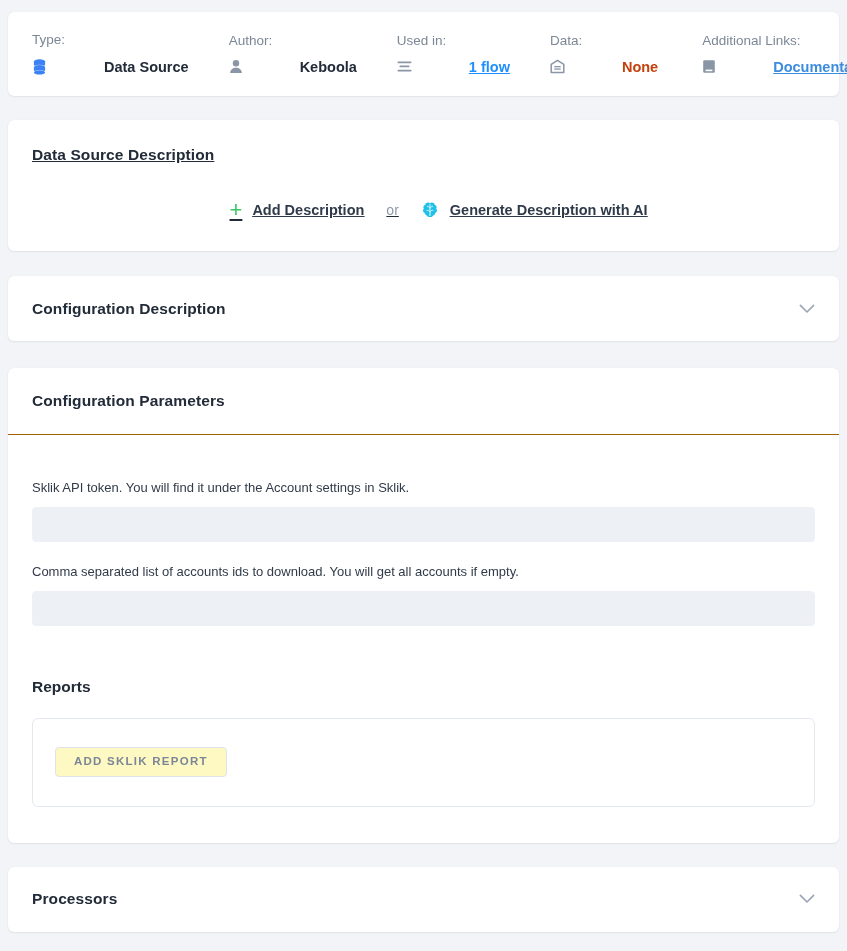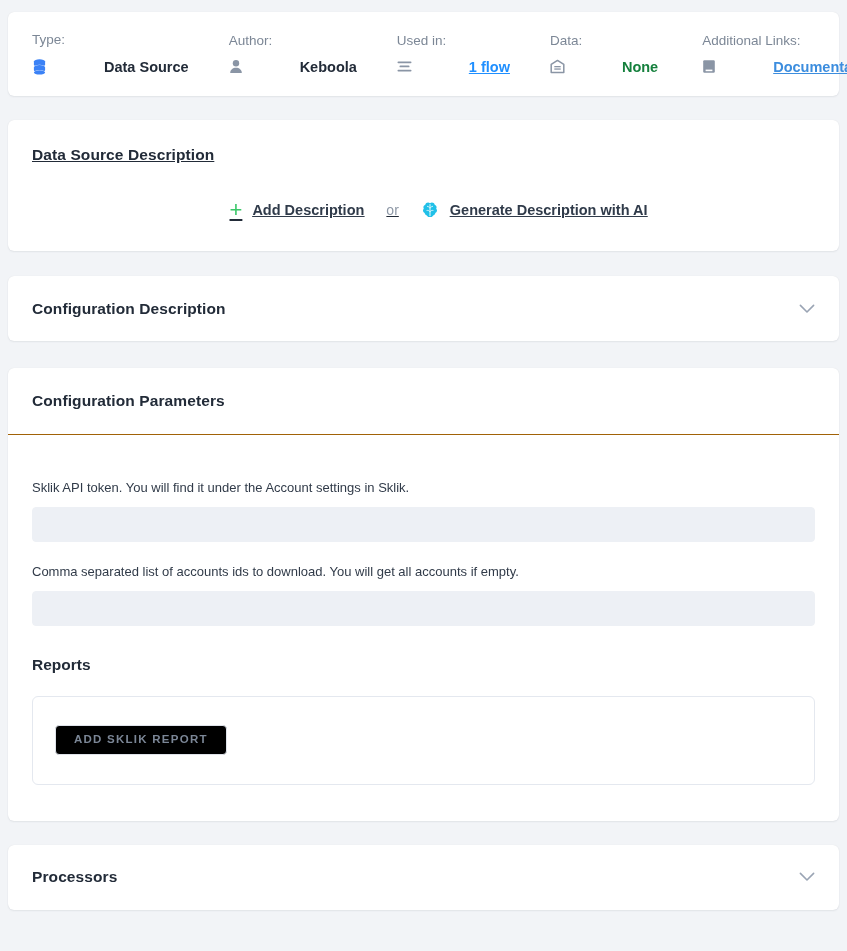--- a/index.html
+++ b/index.html
@@ -66,21 +66,21 @@
     font-size: 14.5px;
     font-weight: bold;
     color: #222b38;
     line-height: 1;
     white-space: nowrap;
     gap: 48px;
   }
 
   .meta-value .ico { margin-right: 9px; display: inline-flex; align-items: center; }
 
-  .meta-value.muted { font-weight: bold; color: #15803d; text-align: right; }
+  .meta-value.muted { font-weight: bold; color: #c2410c; text-align: right; }
 
   .vdivider {
     width: 1px;
     align-self: stretch;
     background: #dfe3ea;
     margin: 16px 28px 16px 0;
   }
 
   a.link {
     color: #1f8fff;
@@ -183,35 +183,35 @@
     color: #222b38;
     padding: 0 10px;
   }
 
   .field-block { margin-bottom: 21px; }
 
   .reports-title {
     font-size: 15.5px;
     font-weight: bold;
     color: #222b38;
-    margin-top: 30px;
+    margin-top: 52px;
     margin-bottom: 22px;
   }
 
   .reports-box {
     border: 1px solid #e4e8ef;
     border-radius: 6px;
     padding: 22px 22px;
     min-height: 89px;
     display: flex;
     align-items: center;
   }
 
   .add-report-btn {
-    background: #000000;
+    background: #fef9c3;
     border: 1px solid #dfe3ea;
     border-radius: 4px;
     color: #7b8696;
     font-family: "Liberation Sans", sans-serif;
     font-size: 11.5px;
     font-weight: bold;
     letter-spacing: 1.25px;
     padding: 8px 18px;
     cursor: pointer;
     line-height: 1;

